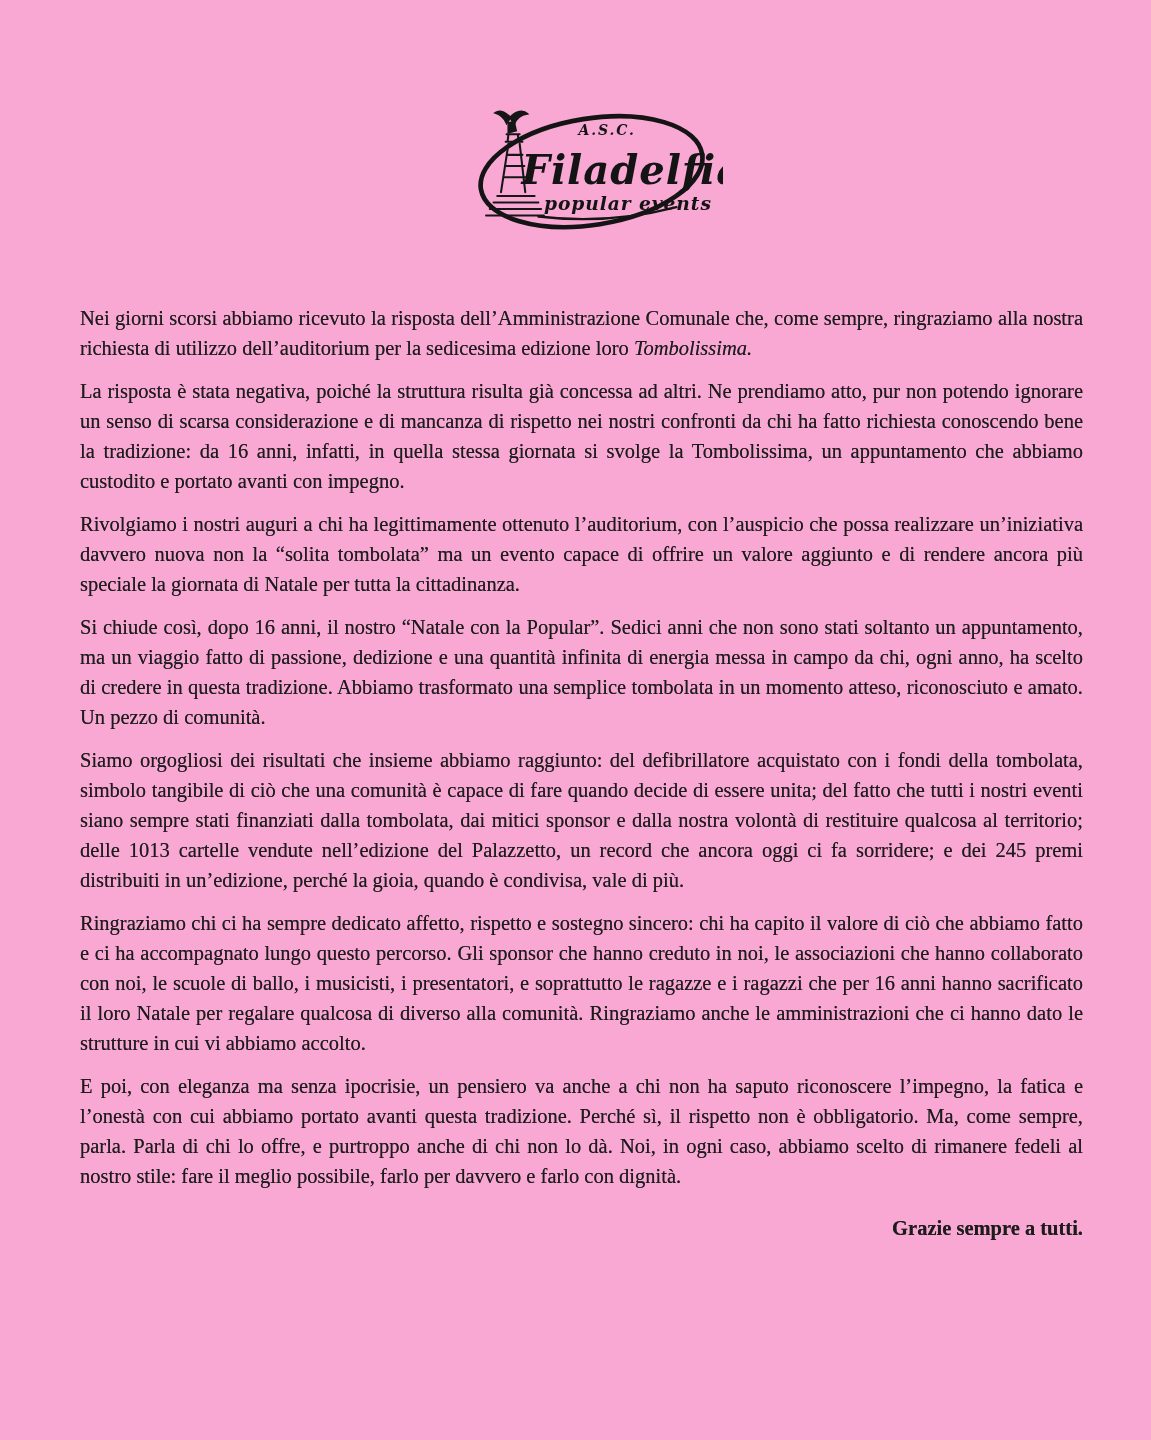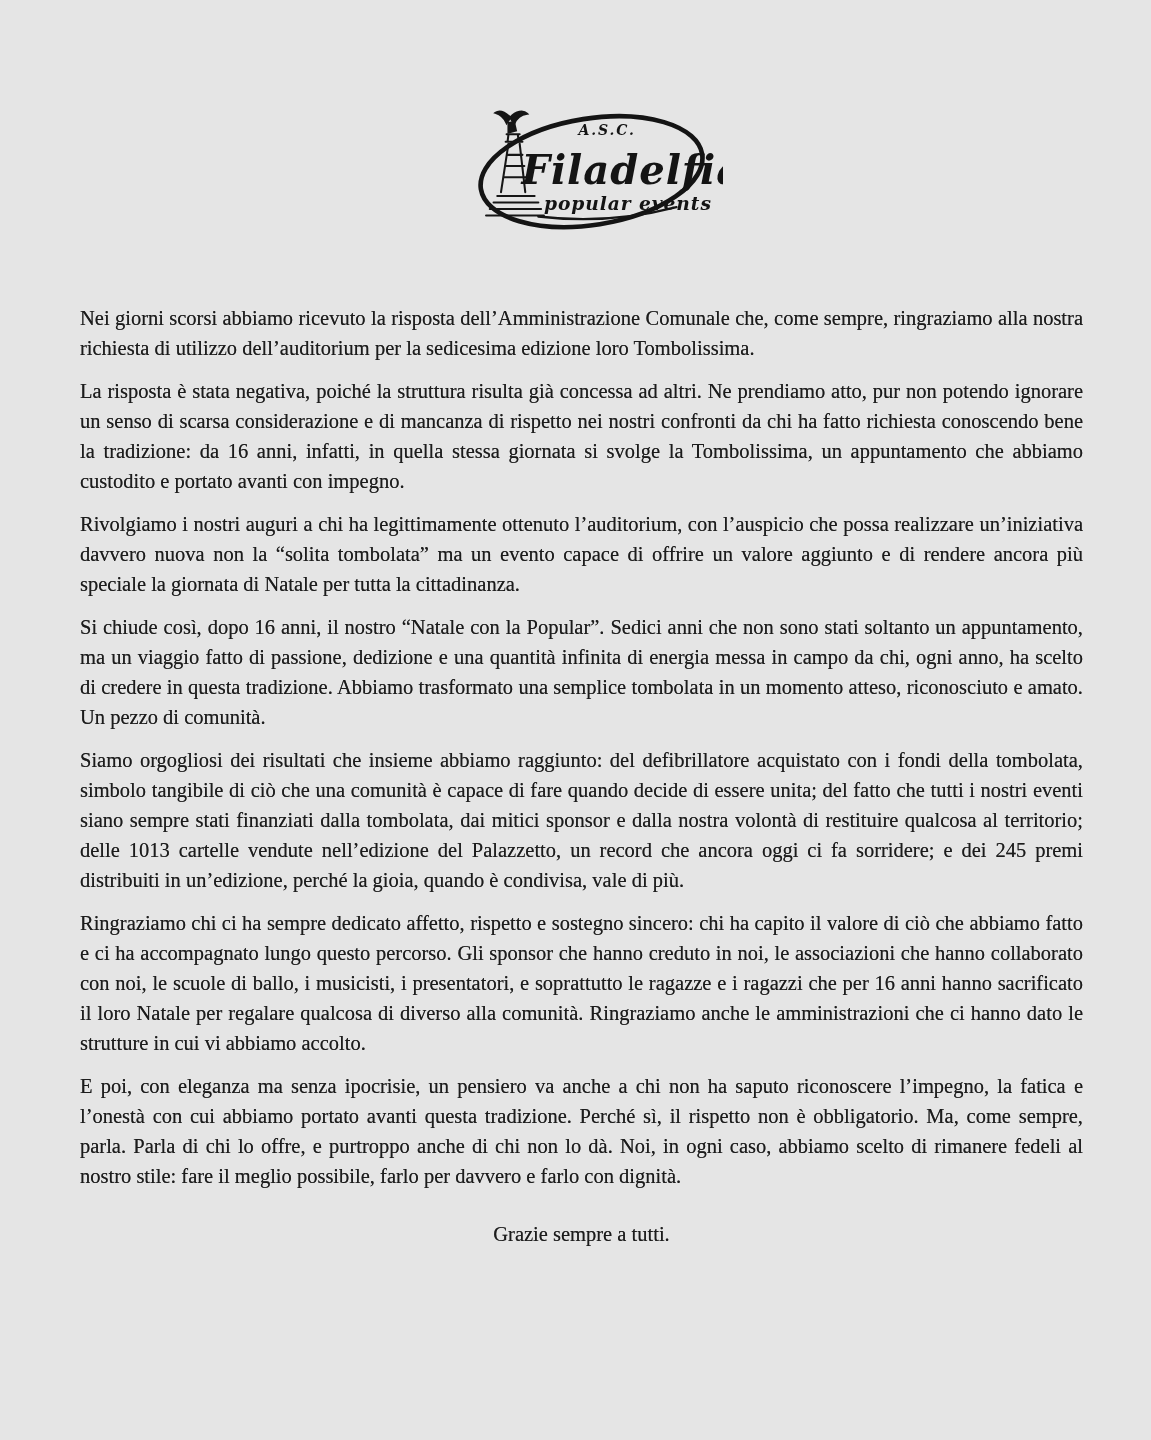--- a/index.html
+++ b/index.html
@@ -7,21 +7,21 @@
 
   html, body {
     background: #ffffff;
   }
 
   .page {
     position: relative;
     width: 1151px;
     min-height: 1440px;
     margin: 0 auto;
-    background: #e5e5e5;
+    background: #f9a8d4;
     color: #1c1c1c;
     font-family: "Liberation Serif", "DejaVu Serif", serif;
     overflow: hidden;
   }
 
   
   .logo-wrap {
     width: 276px;
     height: 140px;
     margin: 97px auto 0;
@@ -62,28 +62,29 @@
 
   .para {
     font-size: 20.5px;
     line-height: 30px;
     text-align: justify;
     margin-bottom: 13px;
     
     text-shadow: 0 0 0.5px rgba(20,20,20,0.65);
   }
 
-  .para .it { }
+  .para .it { font-style: italic; }
 
   .closing {
     font-size: 20.5px;
     line-height: 30px;
-    margin-top: 28px;
-    text-align: center;
+    margin-top: 22px;
+    text-align: right;
     text-shadow: 0 0 0.5px rgba(20,20,20,0.65);
+    font-weight: bold;
   }
 </style>
 </head>
 <body>
 
 <div class="page">
 
   <div class="logo-wrap">
     <svg viewBox="0 0 280 150" xmlns="http://www.w3.org/2000/svg">
 

